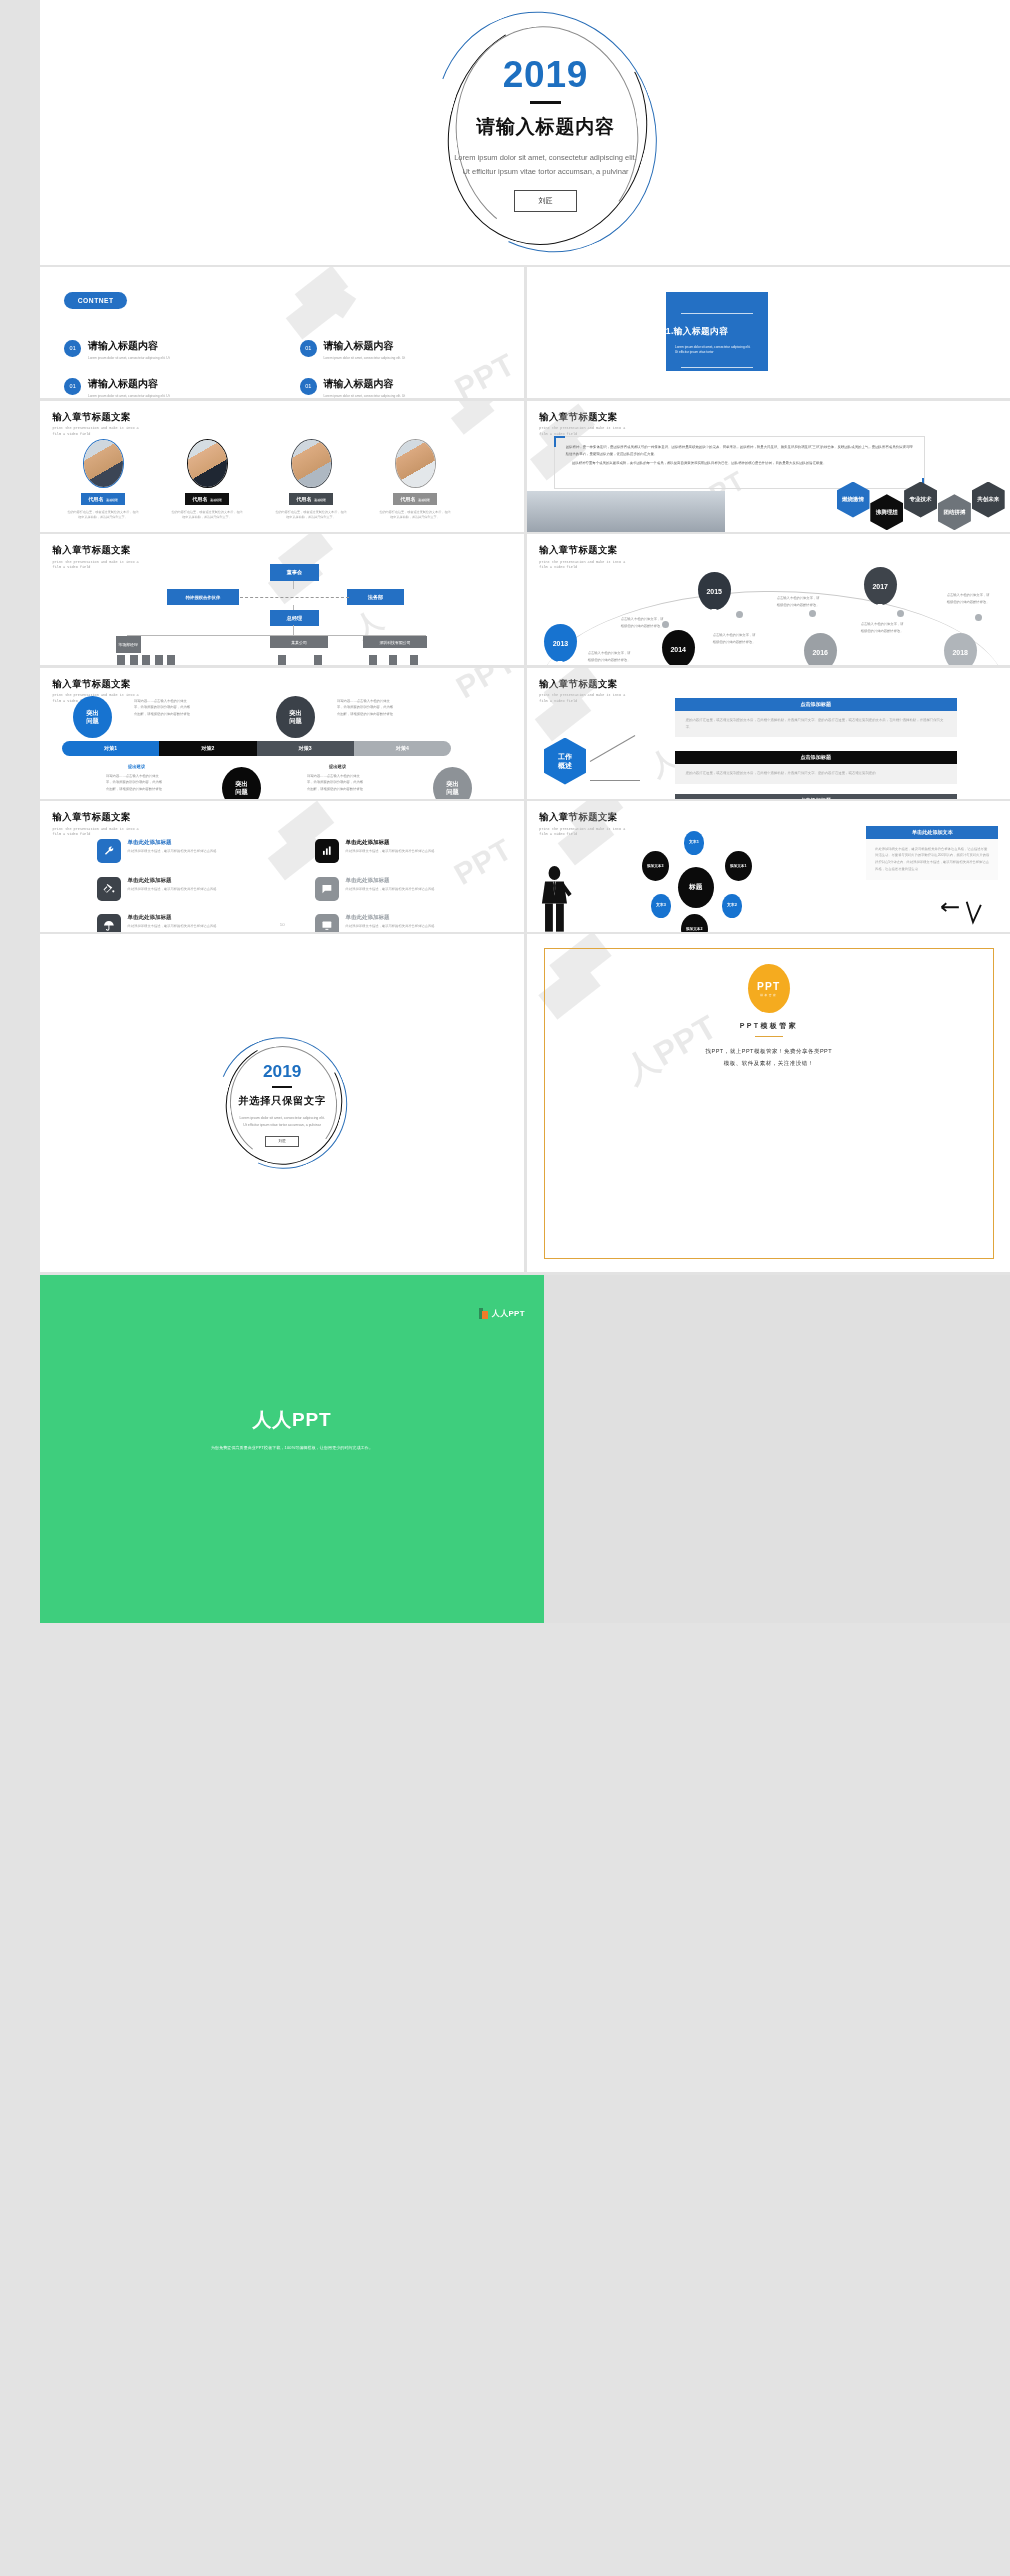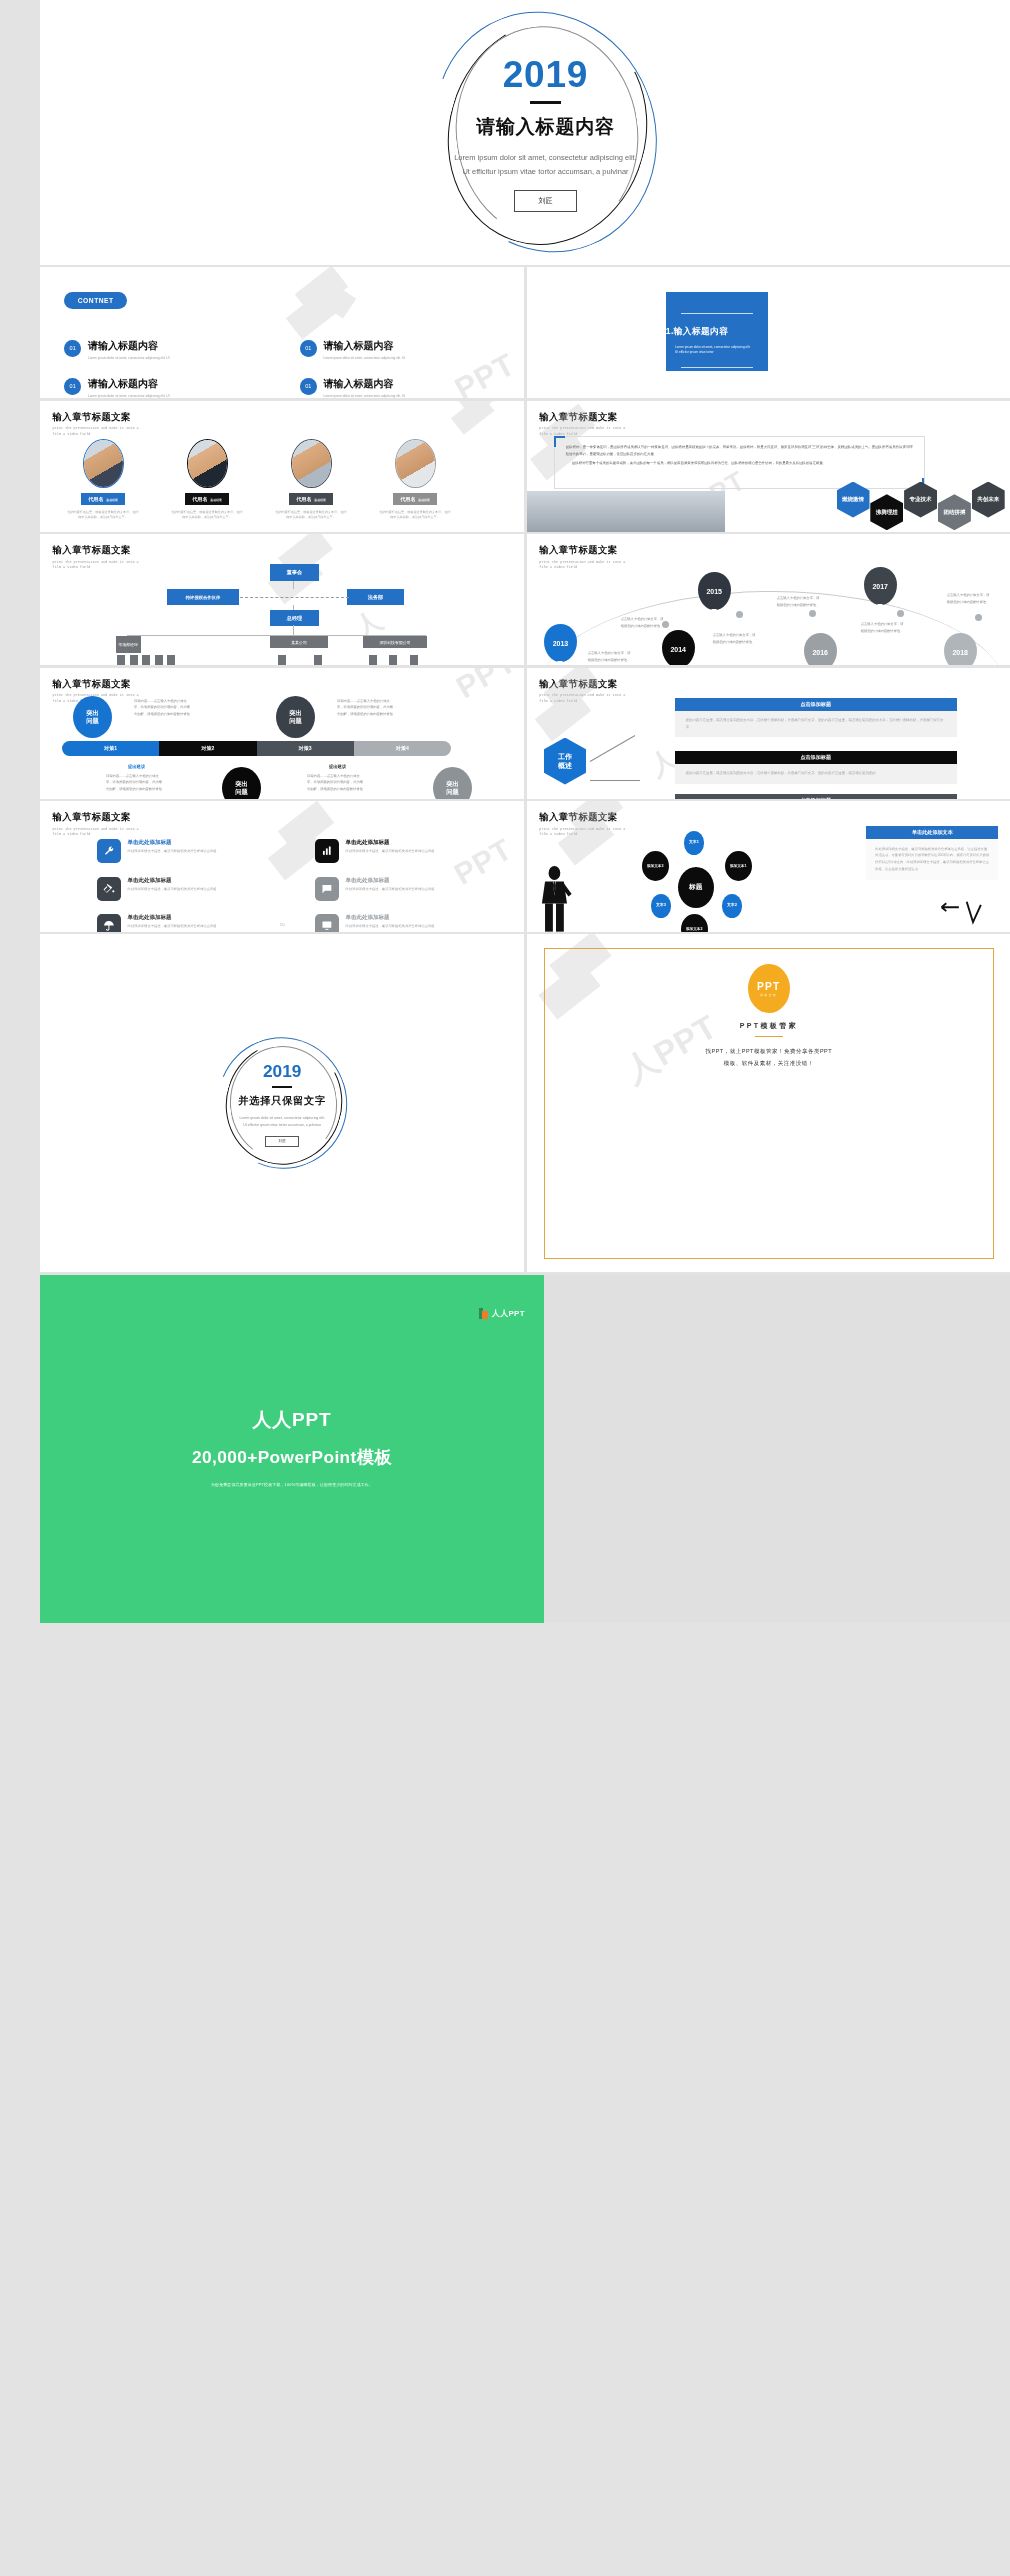--- a/index.html
+++ b/index.html
@@ -713,21 +713,20 @@
     <div class="footer-green">
       <div class="brand">
         <div class="brand-mark">
           <s style="left:0;top:0;width:4.7px;height:11px;background:#2e8b57;"></s>
           <s style="left:3.9px;top:3.1px;width:5.5px;height:7.9px;background:#f07c2a;"></s>
         </div>
         <div class="brand-name">人人PPT</div>
       </div>
       <div class="foot-c">
         <div class="foot-1">人人PPT</div>
-        <div class="foot-2">20,000+PowerPoint模板</div>
         <div class="foot-3">为您免费提供高质量商业PPT模板下载，100%可编辑模板，让您用更少的时间完成工作。</div>
       </div>
     </div>
     <div class="footer-grey"></div>
   </div>
 
 </div>
 
 
 </body></html>

